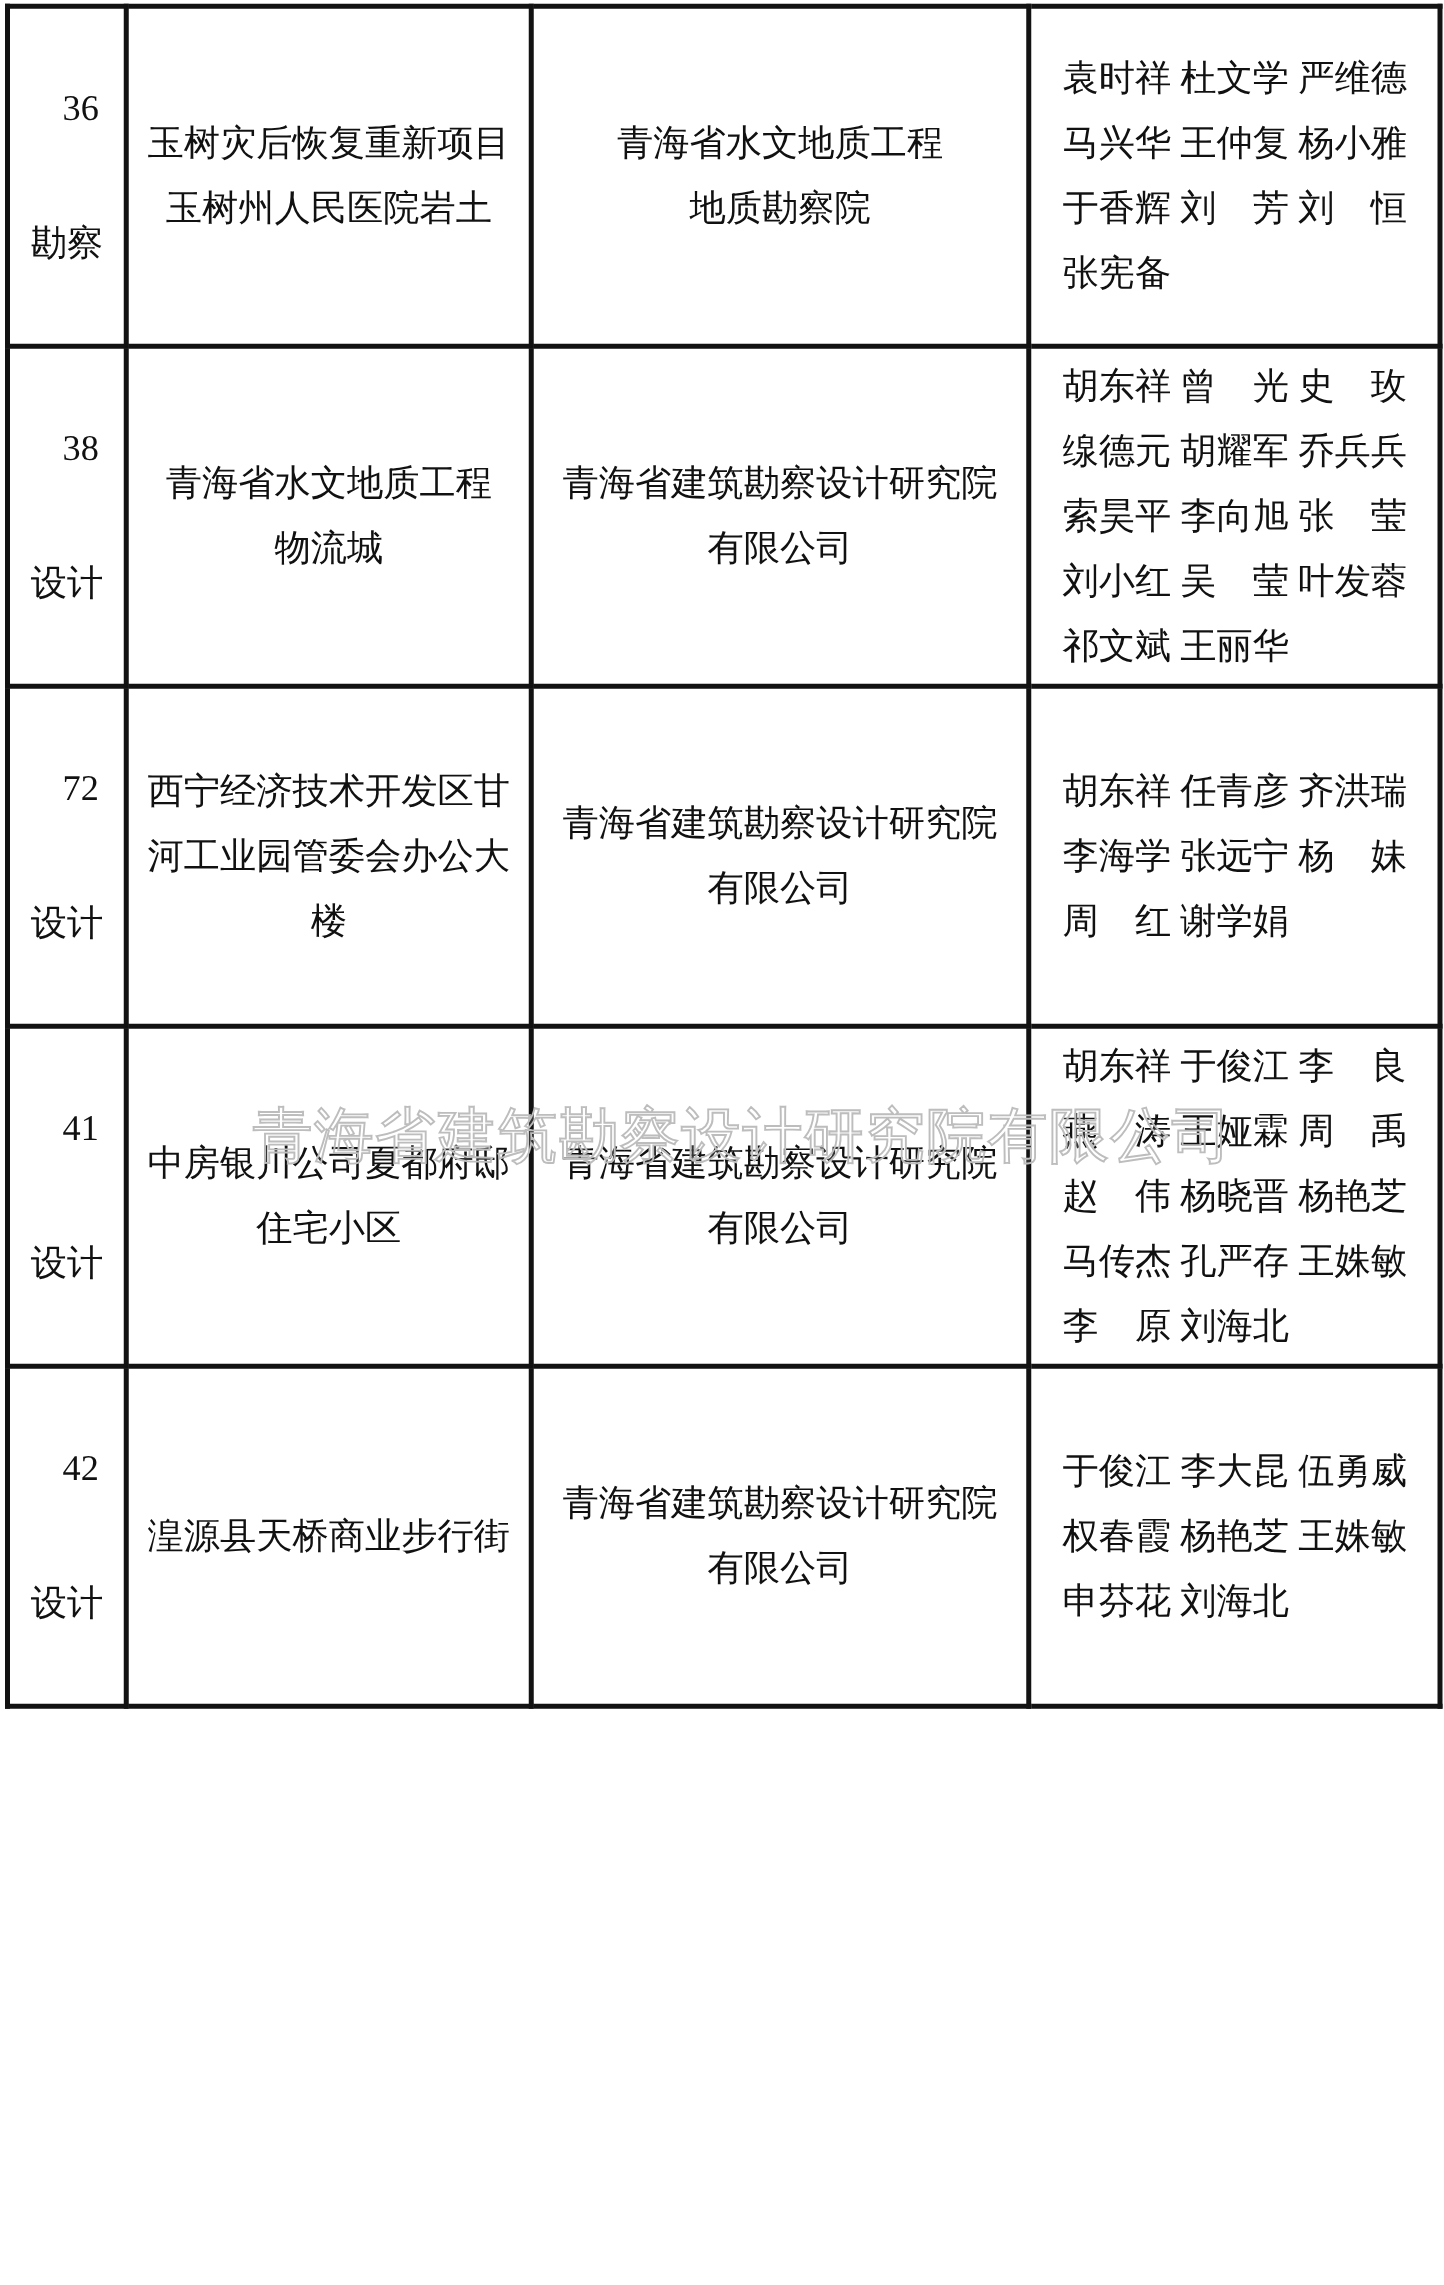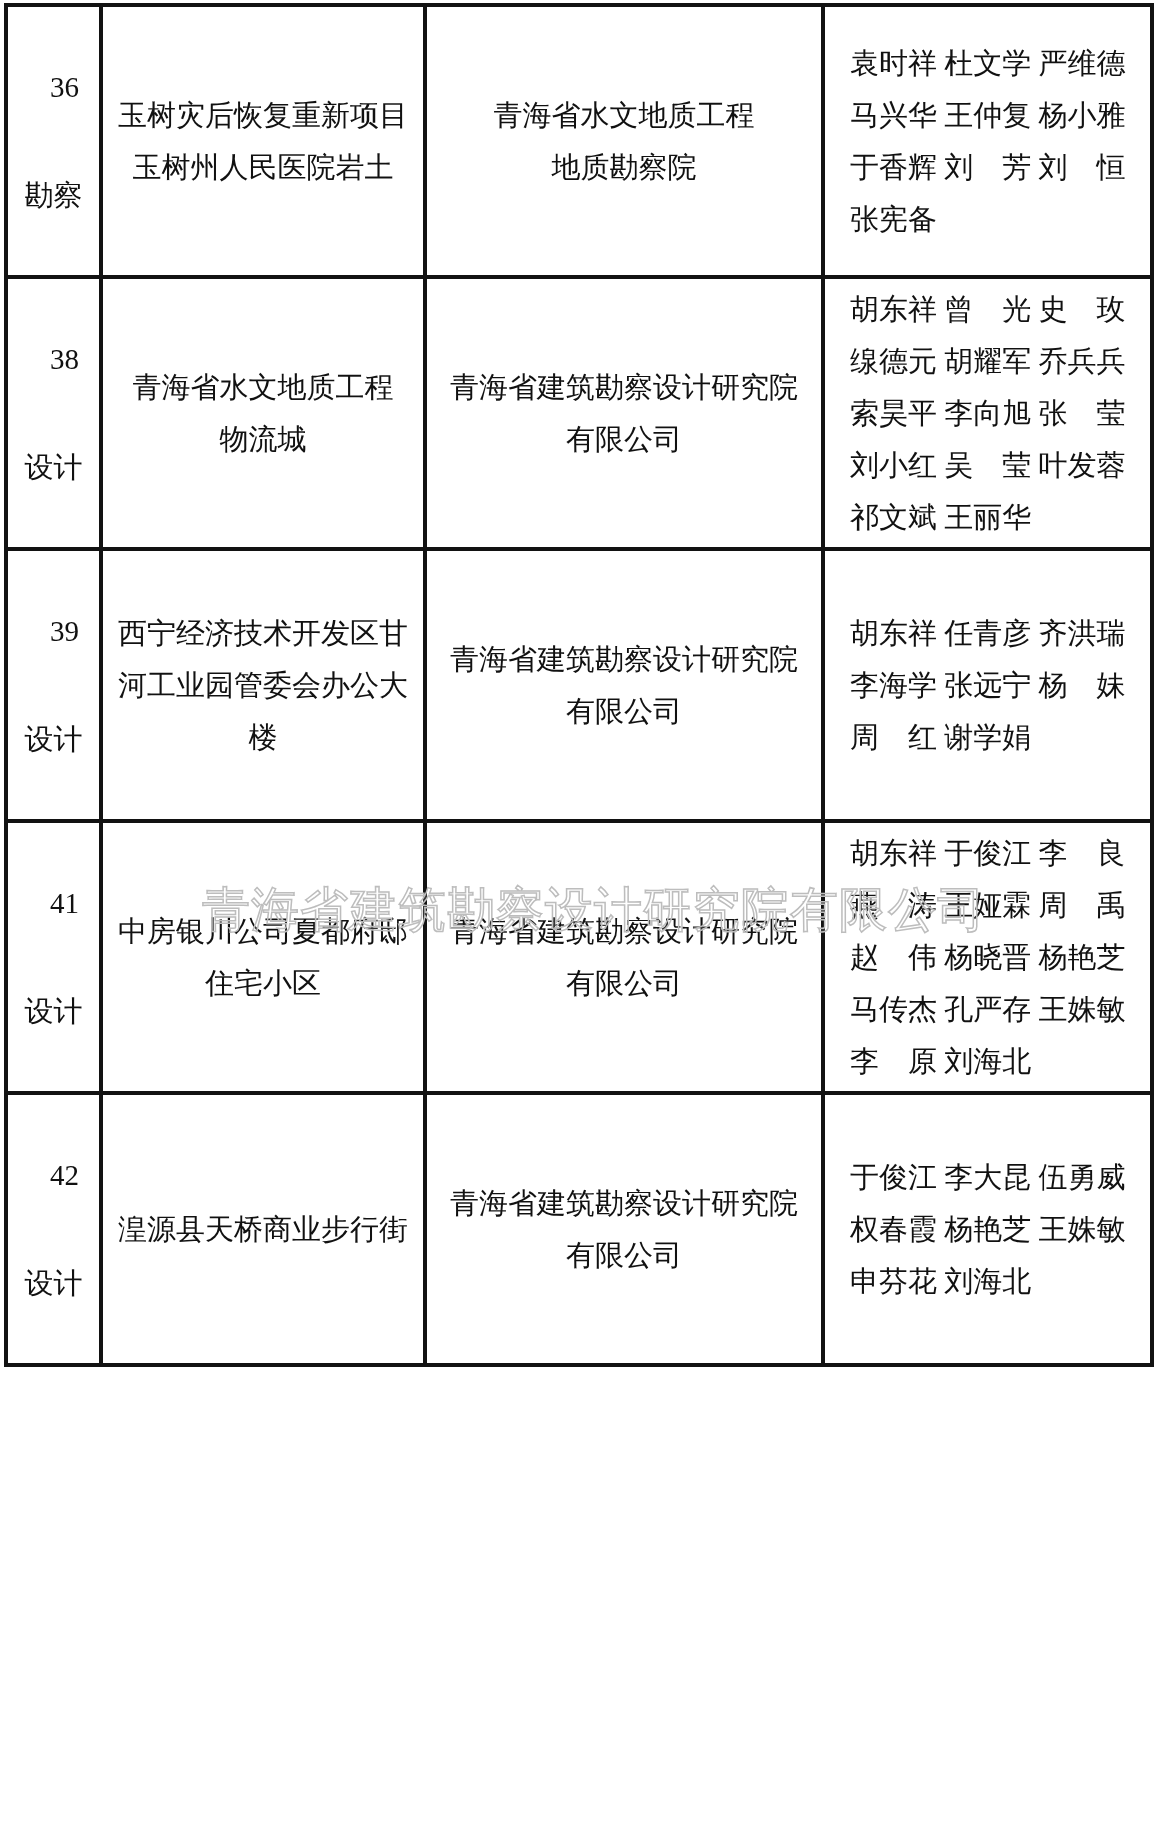--- a/index.html
+++ b/index.html
@@ -97,21 +97,21 @@
       <td class="cell-org">青海省建筑勘察设计研究院
 有限公司</td>
       <td class="cell-people">胡东祥 曾　光 史　玫
 缐德元 胡耀军 乔兵兵
 索昊平 李向旭 张　莹
 刘小红 吴　莹 叶发蓉
 祁文斌 王丽华</td>
     </tr>
     <tr class="h39">
       <td class="cell-no">
-        <span class="num">39</span>
+        <span class="num">72</span>
         <span class="cat">设计</span>
       </td>
       <td class="cell-project">西宁经济技术开发区甘
 河工业园管委会办公大
 楼</td>
       <td class="cell-org">青海省建筑勘察设计研究院
 有限公司</td>
       <td class="cell-people">胡东祥 任青彦 齐洪瑞
 李海学 张远宁 杨　妹
 周　红 谢学娟</td>

